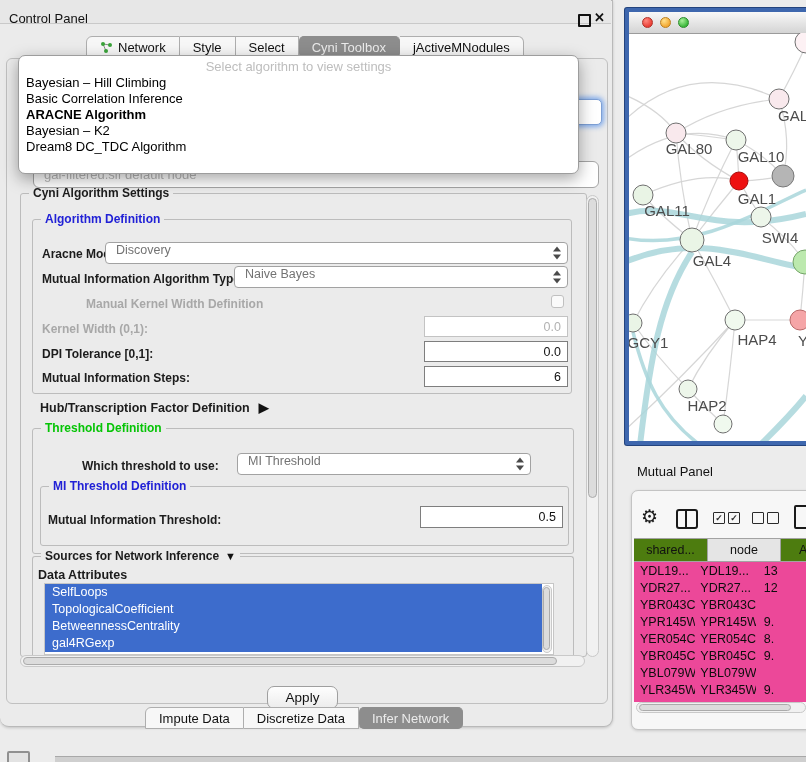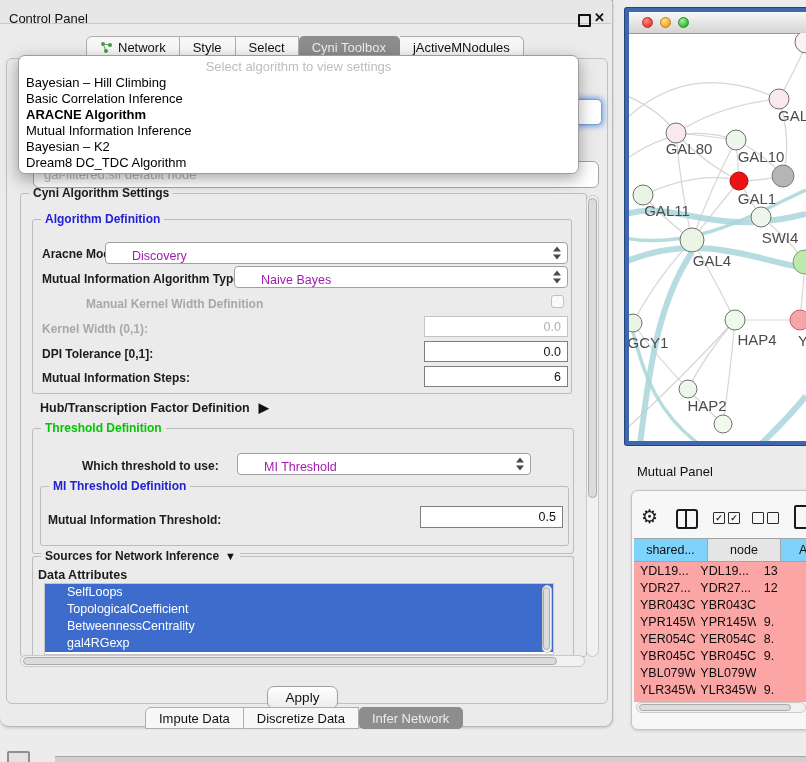--- a/index.html
+++ b/index.html
@@ -19,22 +19,22 @@
   .tab{display:flex;align-items:center;gap:5px;padding:0 13px;font-size:13px;color:#111;
        background:#f7f7f7;border:1px solid #aeaeae;border-left:none;cursor:default;white-space:nowrap;}
   .tab:first-child{border-left:1px solid #aeaeae;border-radius:6px 0 0 0;}
   .tab:last-child{border-radius:0 6px 0 0;}
   .tab.active{background:#8d8d8d;border-color:#8d8d8d;color:#ececec;border-radius:5px;justify-content:flex-end;}
   .net-icon{width:13px;height:13px;display:inline-block;}
   
   .cp-content{left:6px;top:58px;width:600px;height:644px;background:#ebebeb;
               border:1px solid #c0c0c0;border-radius:6px;}
   
-  .combo{background:#fff;border:1px solid #a2a2a2;border-radius:4px;font-size:12.5px;color:#a21caf;
-         display:flex;align-items:flex-end;padding-left:26px;}
+  .combo{background:#fff;border:1px solid #a2a2a2;border-radius:4px;font-size:12.5px;color:#737373;
+         display:flex;align-items:flex-start;padding-left:10px;}
   .combo .sp{position:absolute;right:6px;top:50%;transform:translateY(-50%);width:8px;height:13px;}
   .combo .sp::before{content:"";position:absolute;left:0;top:0;border-left:4px solid transparent;
          border-right:4px solid transparent;border-bottom:5px solid #4a4a4a;}
   .combo .sp::after{content:"";position:absolute;left:0;bottom:0;border-left:4px solid transparent;
          border-right:4px solid transparent;border-top:5px solid #4a4a4a;}
   .field{background:#fff;border:1px solid #7e7e7e;font-size:12.5px;color:#111;display:flex;
          align-items:center;justify-content:flex-end;padding-right:6px;}
   .field.dis{border-color:#c3c3c3;color:#b2b2b2;}
   .lbl{font-size:12px;font-weight:bold;color:#1c1c1c;white-space:nowrap;}
   .lbl.dis{color:#a8a8a8;}
@@ -49,21 +49,21 @@
       border-radius:7px;box-shadow:0 5px 16px rgba(0,0,0,.35);z-index:40;padding-top:3px;box-sizing:border-box;}
   .dd-ph{font-size:13px;color:#bdbdbd;text-align:center;height:16px;line-height:16px;}
   .dd-it{font-size:13px;color:#000;height:16px;line-height:16px;padding-left:7px;white-space:nowrap;}
   .dd-it.b{font-weight:bold;}
   
   .sbtrack{background:#f1f1f1;border:1px solid #c9c9c9;border-radius:7px;}
   .sbthumb{background:#dcdcdc;border:1px solid #ababab;border-radius:6px;}
   
   .attr-list{background:#fff;border:1px solid #c6c6c6;overflow:hidden;}
   .attr-it{height:17px;line-height:17px;font-size:12.5px;color:#fff;background:#3d6ccc;
-           padding-left:22px;width:490px;white-space:nowrap;}
+           padding-left:7px;width:490px;white-space:nowrap;}
   
   .btn{background:linear-gradient(#fefefe,#ececec);border:1px solid #9f9f9f;border-radius:7px;
        font-size:13.5px;color:#111;display:flex;align-items:center;justify-content:center;margin-top:12px;}
   .tri-right{display:inline-block;margin-left:9px;font-size:13px;color:#111;}
   .tri-down{display:inline-block;margin-left:6px;font-size:11px;color:#111;}
   
   .net-win{left:625px;top:8px;width:200px;height:437px;border:4px solid #3e67ae;border-radius:2px;
            box-shadow:0 0 0 1px #24447e;background:#fff;box-sizing:border-box;overflow:hidden;}
   .mac-bar{position:absolute;left:0;top:0;width:100%;height:21px;
            background:linear-gradient(#f8f8f8,#d4d4d4);border-bottom:1px solid #9b9b9b;}
@@ -77,21 +77,21 @@
             border-radius:7px 0 0 7px;box-shadow:0 1px 3px rgba(0,0,0,.15);}
   .gear{font-size:19px;color:#1a1a1a;line-height:19px;}
   .split-icon{width:18px;height:16px;border:2px solid #1a1a1a;border-radius:3px;position:relative;}
   .split-icon::after{content:"";position:absolute;left:7px;top:0;width:2px;height:16px;background:#1a1a1a;}
   .cb{display:inline-block;width:10px;height:10px;border:1.5px solid #2a2a2a;border-radius:1px;
       font-size:9px;line-height:10px;text-align:center;color:#2a2a2a;font-weight:bold;}
   .page-icon{width:16px;height:20px;border:2px solid #1a1a1a;border-radius:2px;}
   .th-row{display:flex;height:24px;box-sizing:border-box;border-top:1px solid #a3a3a3;border-bottom:1px solid #a3a3a3;}
   .th{display:flex;align-items:center;justify-content:center;font-size:12.5px;color:#111;
       border-right:1px solid #a3a3a3;box-sizing:border-box;background:#e5e5e5;white-space:nowrap;overflow:hidden;}
-  .th.hl{background:#7dd3fc;}
+  .th.hl{background:#4d7c0f;}
   .tr{display:flex;height:17px;align-items:center;}
   .td{font-size:12.5px;color:#0d0d0d;white-space:nowrap;overflow:hidden;box-sizing:border-box;}
   
   .mini-btn{left:7px;top:751px;width:19px;height:11px;background:#e3e3e3;border:2px solid #909090;border-radius:2px;}
   .bottom-bar{left:55px;top:756px;width:751px;height:6px;background:#cfcfcf;border-top:1px solid #a8a8a8;}
   .tick{left:4px;top:0;width:2px;height:7px;background:#666;}
 </style>
 </head>
 <body>
 
@@ -140,21 +140,20 @@
        border-radius:6px;z-index:5;box-sizing:border-box;font-size:13px;color:#b8b8b8;line-height:25px;padding-left:10px;overflow:hidden;">
     <span>gal-filtered.sif default node</span>
   </div>
 
   <div class="abs dd">
     <div class="dd-ph">Select algorithm to view settings</div>
     <div id="dd-items">
         <div class="dd-it">Bayesian – Hill Climbing</div>
         <div class="dd-it">Basic Correlation Inference</div>
         <div class="dd-it b">ARACNE Algorithm</div>
-        <div class="dd-it">Mutual Information Inference</div>
         <div class="dd-it">Bayesian – K2</div>
         <div class="dd-it">Dream8 DC_TDC Algorithm</div>
       </div>
   </div>
 
   <div class="abs grp" style="left:20px;top:193px;width:565px;height:462px;">
     <span class="gt">Cyni Algorithm Settings</span>
   </div>
 
   <div class="abs grp" style="left:32px;top:219px;width:538px;height:173px;">
@@ -318,21 +317,21 @@
   <span class="abs cb" style="left:728px;top:512px;">✓</span>
   <span class="abs cb" style="left:752px;top:512px;"></span>
   <span class="abs cb" style="left:767px;top:512px;"></span>
   <div class="abs page-icon" style="left:794px;top:505px;"></div>
 
   <div class="abs th-row" style="left:634px;top:538px;width:210px;">
     <div class="th hl" style="width:74px;">shared...</div>
     <div class="th" style="width:73px;">node</div>
     <div class="th hl" style="width:62px;justify-content:flex-start;padding-left:18px;">A</div>
   </div>
-  <div class="abs" id="trows" style="left:634px;top:562px;width:172px;height:140px;overflow:hidden;background:#fca5a5;">
+  <div class="abs" id="trows" style="left:634px;top:562px;width:172px;height:140px;overflow:hidden;background:#ec4899;">
       <div class="tr">
         <div class="td" style="width: 74px; padding-left: 6px;">YDL19...</div>
         <div class="td" style="width: 73px; padding-left: 5px;">YDL19...</div>
         <div class="td" style="width: 60px; padding-left: 8px;">13</div>
       </div>
       <div class="tr">
         <div class="td" style="width: 74px; padding-left: 6px;">YDR27...</div>
         <div class="td" style="width: 73px; padding-left: 5px;">YDR27...</div>
         <div class="td" style="width: 60px; padding-left: 8px;">12</div>
       </div>

